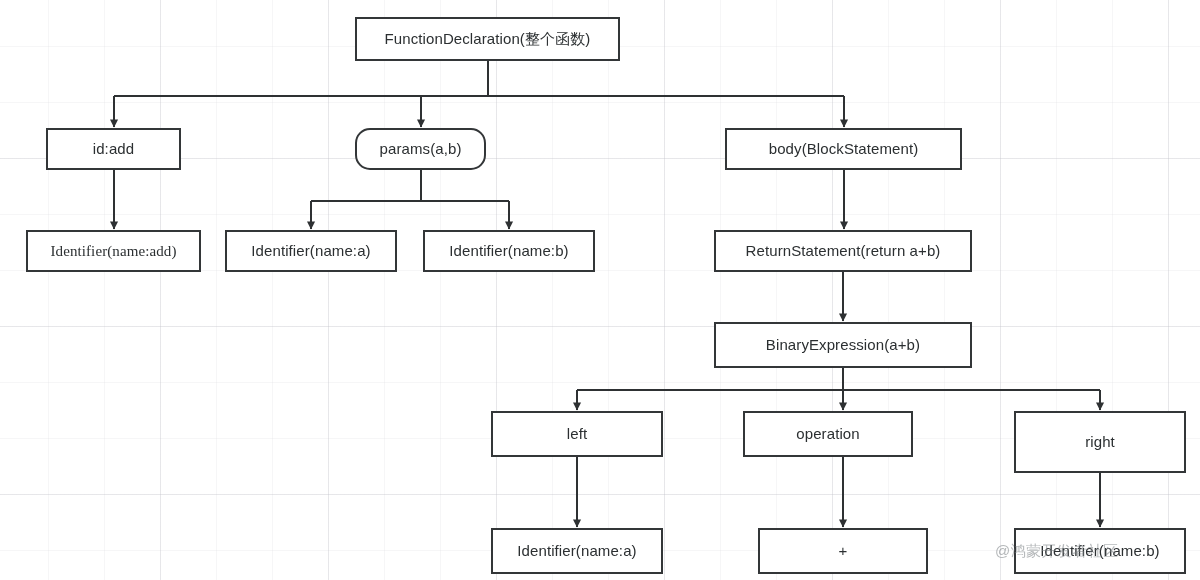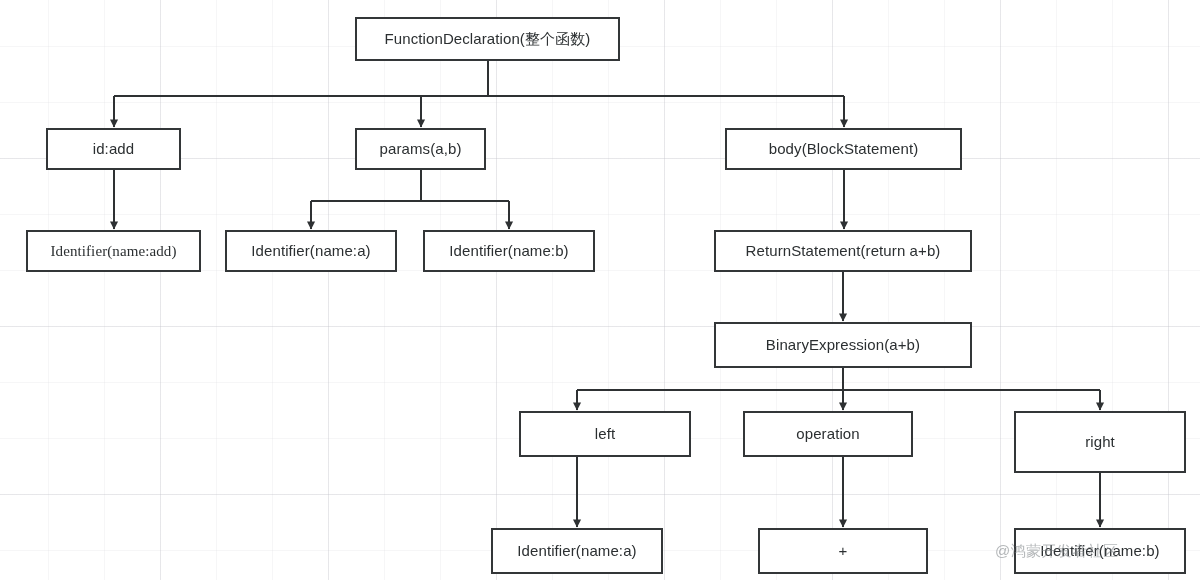--- a/index.html
+++ b/index.html
@@ -63,42 +63,42 @@
       </g>
   </svg>
 
   <div id="node-layer">
       <div class="node" style="left: 355px; top: 17px; width: 265px; height: 44px;">
         <span>FunctionDeclaration(整个函数)</span>
       </div>
       <div class="node" style="left: 46px; top: 128px; width: 135px; height: 42px;">
         <span>id:add</span>
       </div>
-      <div class="node" style="left: 355px; top: 128px; width: 131px; height: 42px;">
+      <div class="node" style="left: 355px; top: 128px; width: 131px; height: 42px; border-radius: 15px;">
         <span>params(a,b)</span>
       </div>
       <div class="node" style="left: 725px; top: 128px; width: 237px; height: 42px;">
         <span>body(BlockStatement)</span>
       </div>
       <div class="node" style="left: 26px; top: 230px; width: 175px; height: 42px; font-family: Liberation Serif, serif;">
         <span>Identifier(name:add)</span>
       </div>
       <div class="node" style="left: 225px; top: 230px; width: 172px; height: 42px;">
         <span>Identifier(name:a)</span>
       </div>
       <div class="node" style="left: 423px; top: 230px; width: 172px; height: 42px;">
         <span>Identifier(name:b)</span>
       </div>
       <div class="node" style="left: 714px; top: 230px; width: 258px; height: 42px;">
         <span>ReturnStatement(return a+b)</span>
       </div>
       <div class="node" style="left: 714px; top: 322px; width: 258px; height: 46px;">
         <span>BinaryExpression(a+b)</span>
       </div>
-      <div class="node" style="left: 491px; top: 411px; width: 172px; height: 46px; margin-left: 28px;">
+      <div class="node" style="left: 491px; top: 411px; width: 172px; height: 46px;">
         <span>left</span>
       </div>
       <div class="node" style="left: 743px; top: 411px; width: 170px; height: 46px;">
         <span>operation</span>
       </div>
       <div class="node" style="left: 1014px; top: 411px; width: 172px; height: 62px;">
         <span>right</span>
       </div>
       <div class="node" style="left: 491px; top: 528px; width: 172px; height: 46px;">
         <span>Identifier(name:a)</span>

